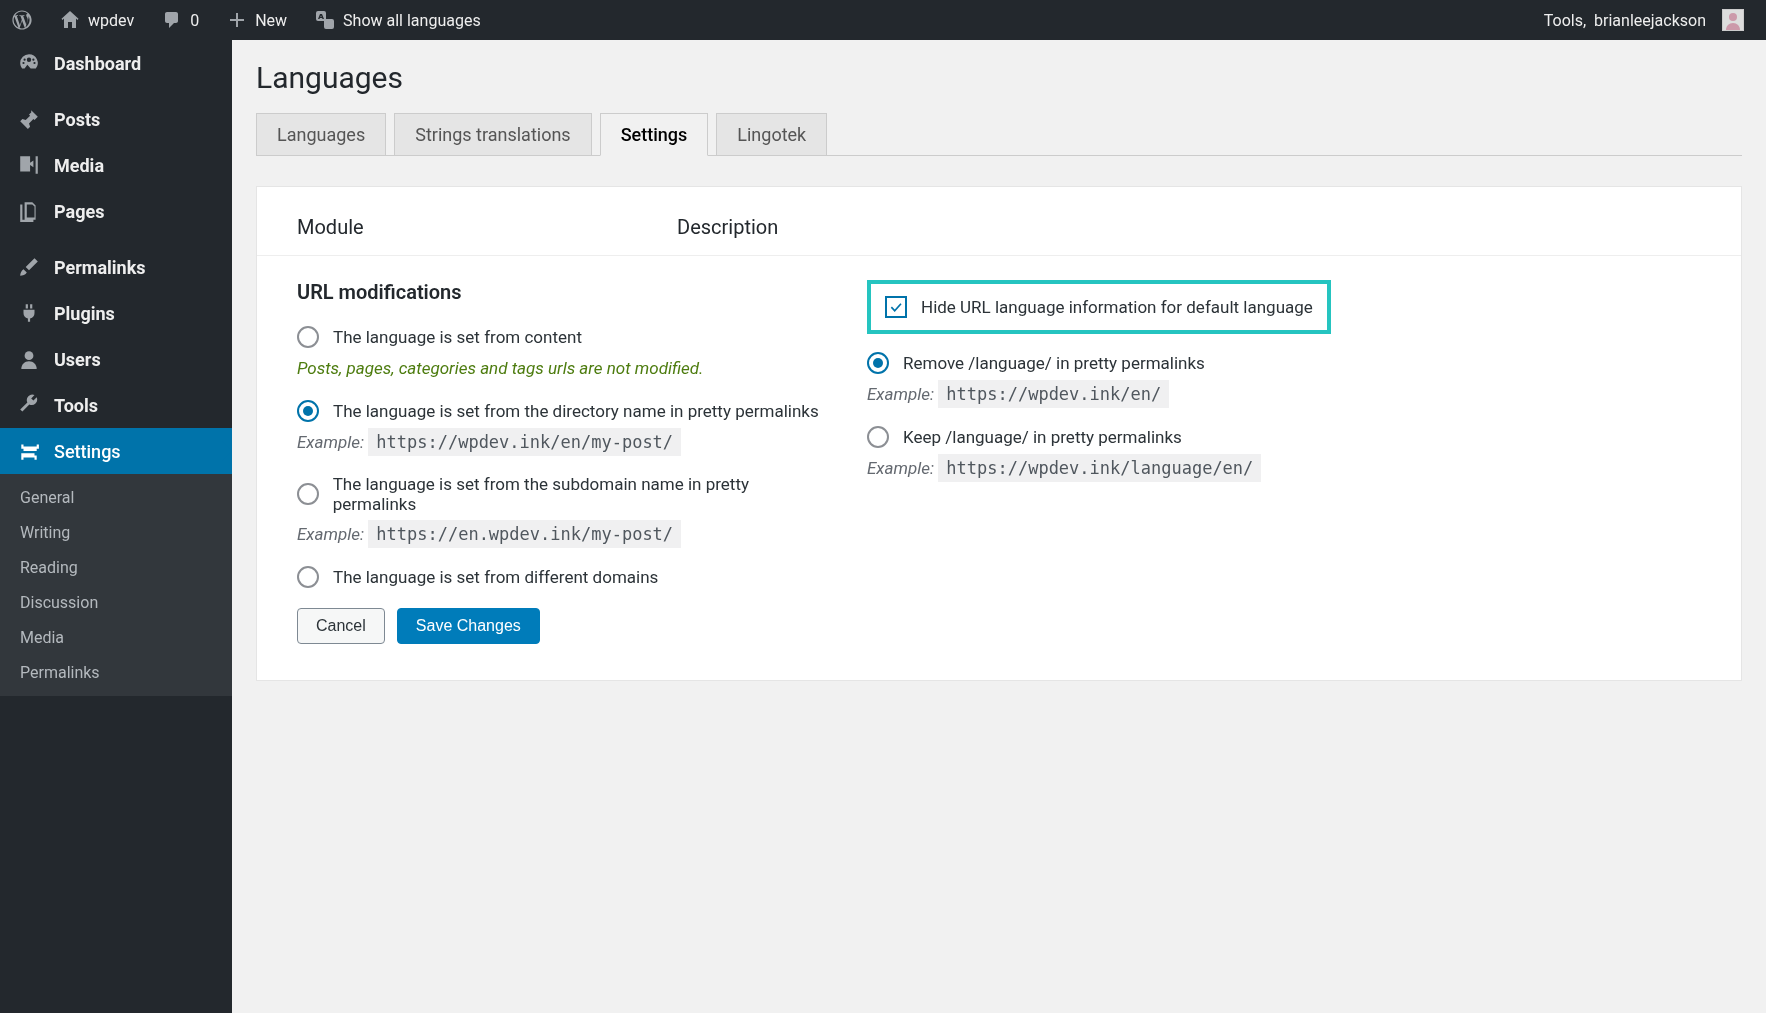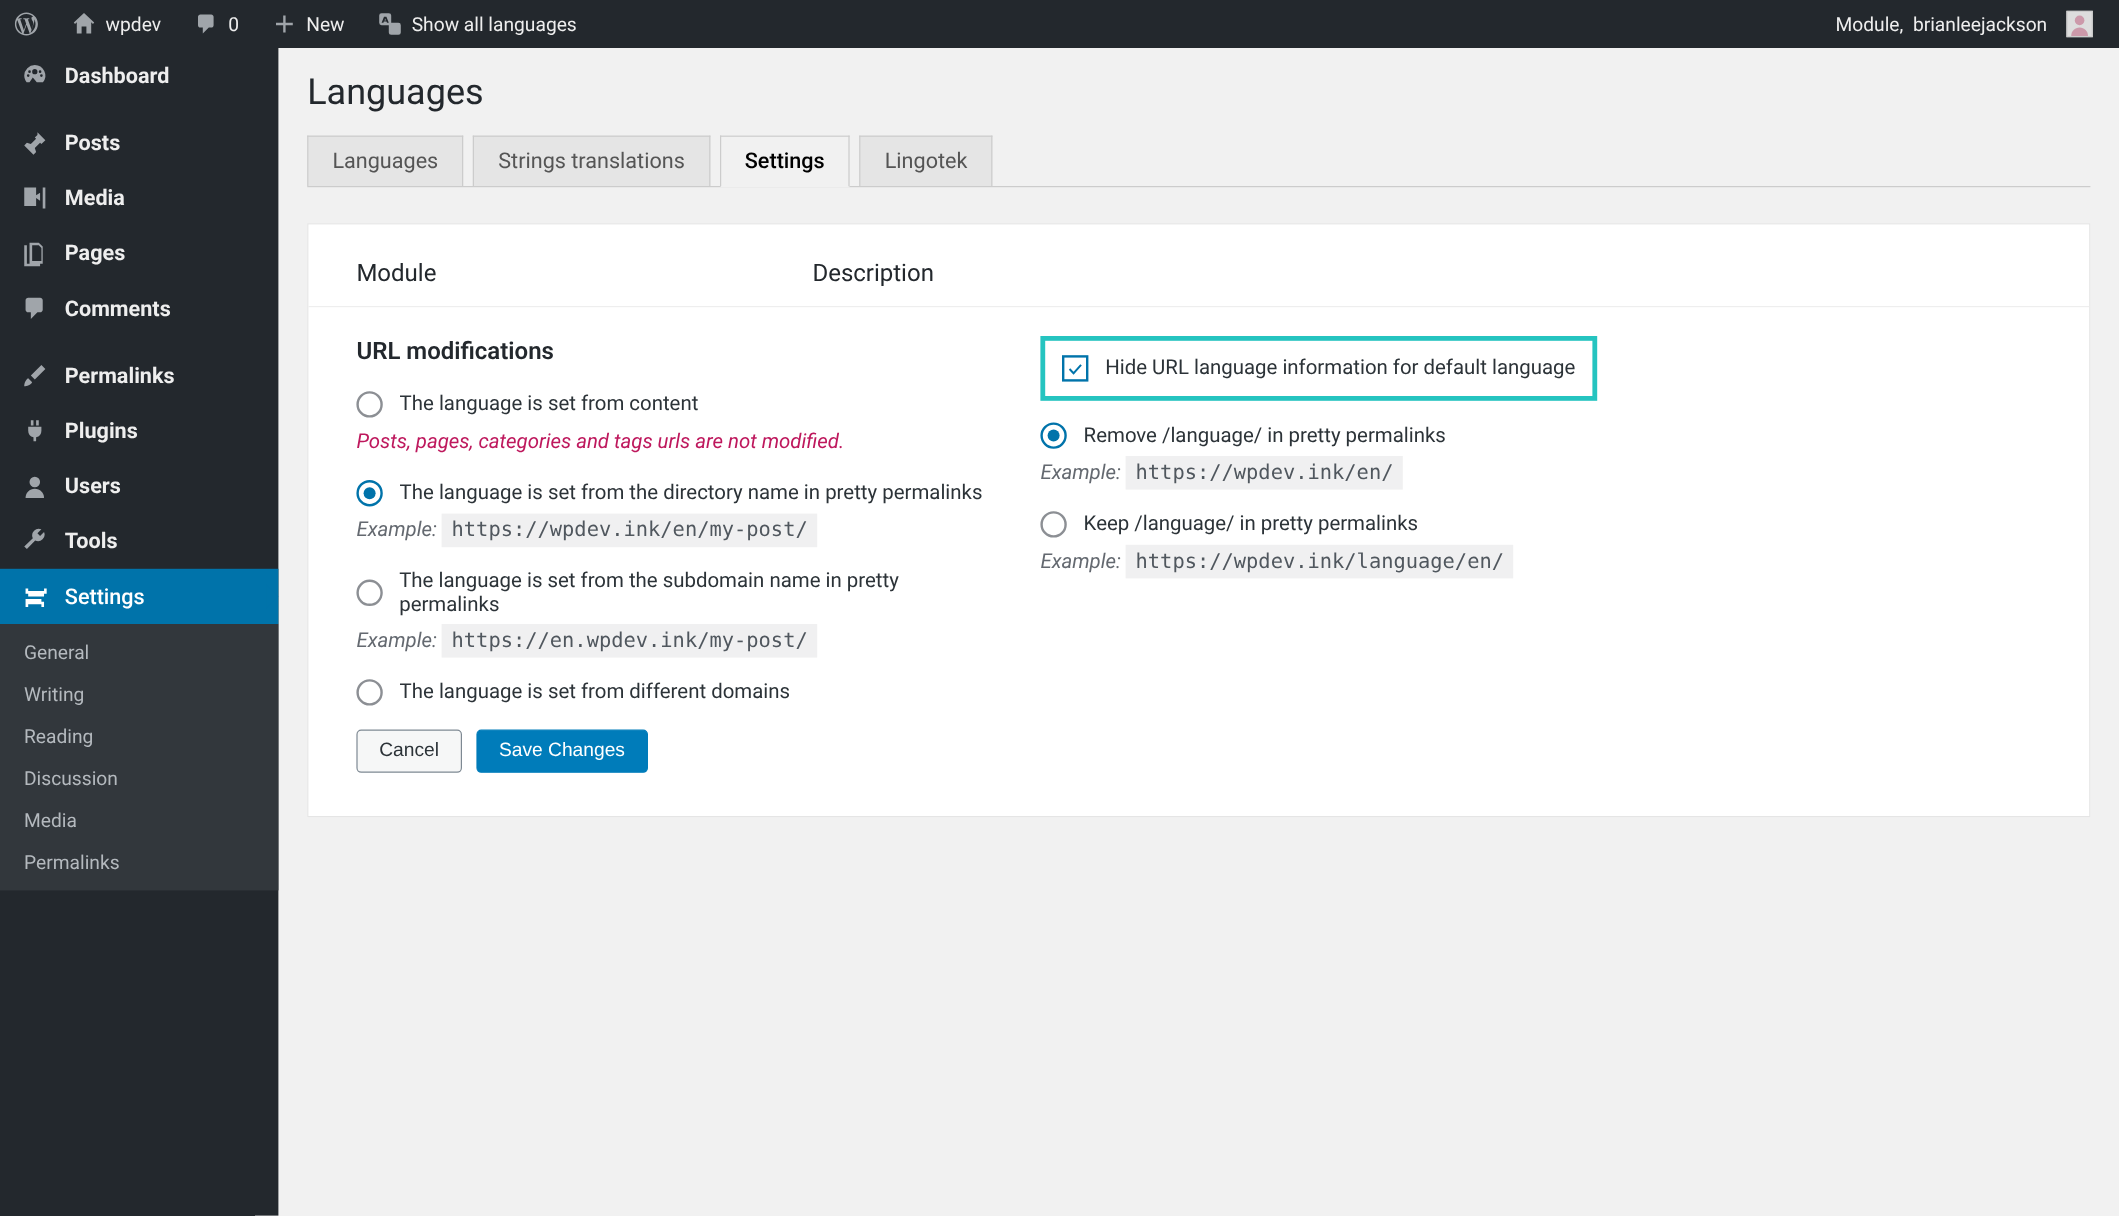--- a/index.html
+++ b/index.html
@@ -173,21 +173,21 @@
 }
 .checkbox.checked::after {
   content: "✓";
   color: #0073aa;
   font-size: 16px;
   font-weight: bold;
 }
 .helptext {
   font-size: 17px;
   font-style: italic;
-  color: #be185d;
+  color: #4d7c0f;
   margin: 6px 0 22px 0;
 }
 .example {
   font-size: 17px;
   font-style: italic;
   color: #646970;
   margin: 4px 0 22px 0;
 }
 .example code {
   font-family: Consolas, Monaco, monospace;
@@ -250,21 +250,21 @@
     <div class="item">
       <svg viewBox="0 0 20 20">
           <path d="M9 1H3a2 2 0 0 0-2 2v6a2 2 0 0 0 2 2h6a2 2 0 0 0 2-2V3a2 2 0 0 0-2-2zm8 8h-6a2 2 0 0 0-2 2v6a2 2 0 0 0 2 2h6a2 2 0 0 0 2-2v-6a2 2 0 0 0-2-2zM5 4h2l2 5H7.5l-.4-1H4.9l-.4 1H3l2-5zm.4 3h1.2L6 5.5 5.4 7zM15 12h-2v1h-1v1h1.6c-.2.5-.5.9-.9 1.2l.6 1.2c.4-.3.7-.6 1-1 .3.4.6.7 1 1l.6-1.2c-.4-.3-.7-.7-.9-1.2H16v-1h-1v-1z"></path>
         </svg>
       <span>Show all languages</span>
     </div>
   </div>
   <div class="spacer"></div>
   <div class="right">
     <div class="item">
-      <span>Module, </span>
+      <span>Tools, </span>
         <span>brianleejackson</span>
       <span class="avatar">
         <svg viewBox="0 0 20 20" width="16" height="16">
             <circle cx="10" cy="7" r="4" fill="#c9a"></circle>
             <path d="M3 20c0-4 3-7 7-7s7 3 7 7z" fill="#c9a"></path>
           </svg>
       </span>
     </div>
   </div>
 </div>
@@ -288,26 +288,20 @@
         <path d="M11 2v6l3-2v6l-3-2v6H2V2h9zm5 0h2v16h-2z"></path>
       </svg>
     <span>Media</span>
   </div>
   <div class="menu-item">
     <svg viewBox="0 0 20 20">
         <path d="M6 2h7l3 3v13H6V2zm9 14V6l-2-2H8v12h7zM4 4v14h10v2H2V4h2z"></path>
       </svg>
     <span>Pages</span>
   </div>
-  <div class="menu-item">
-    <svg viewBox="0 0 20 20">
-        <path d="M5 2h9c1.1 0 2 .9 2 2v7c0 1.1-.9 2-2 2h-2l-5 5v-5H5c-1.1 0-2-.9-2-2V4c0-1.1.9-2 2-2z"></path>
-      </svg>
-    <span>Comments</span>
-  </div>
   <div class="sep"></div>
   <div class="menu-item">
     <svg viewBox="0 0 20 20">
         <path d="M15 2l3 3-8 8-3-3 8-8zM5 12l3 3c-1 2-4 3-6 3 0-2 1-5 3-6z"></path>
       </svg>
     <span>Permalinks</span>
   </div>
   <div class="menu-item">
     <svg viewBox="0 0 20 20">
         <path d="M7 2h2v4H7zm4 0h2v4h-2zM5 7h10v3a5 5 0 0 1-4 4.9V18h-2v-3.1A5 5 0 0 1 5 10V7z"></path>

